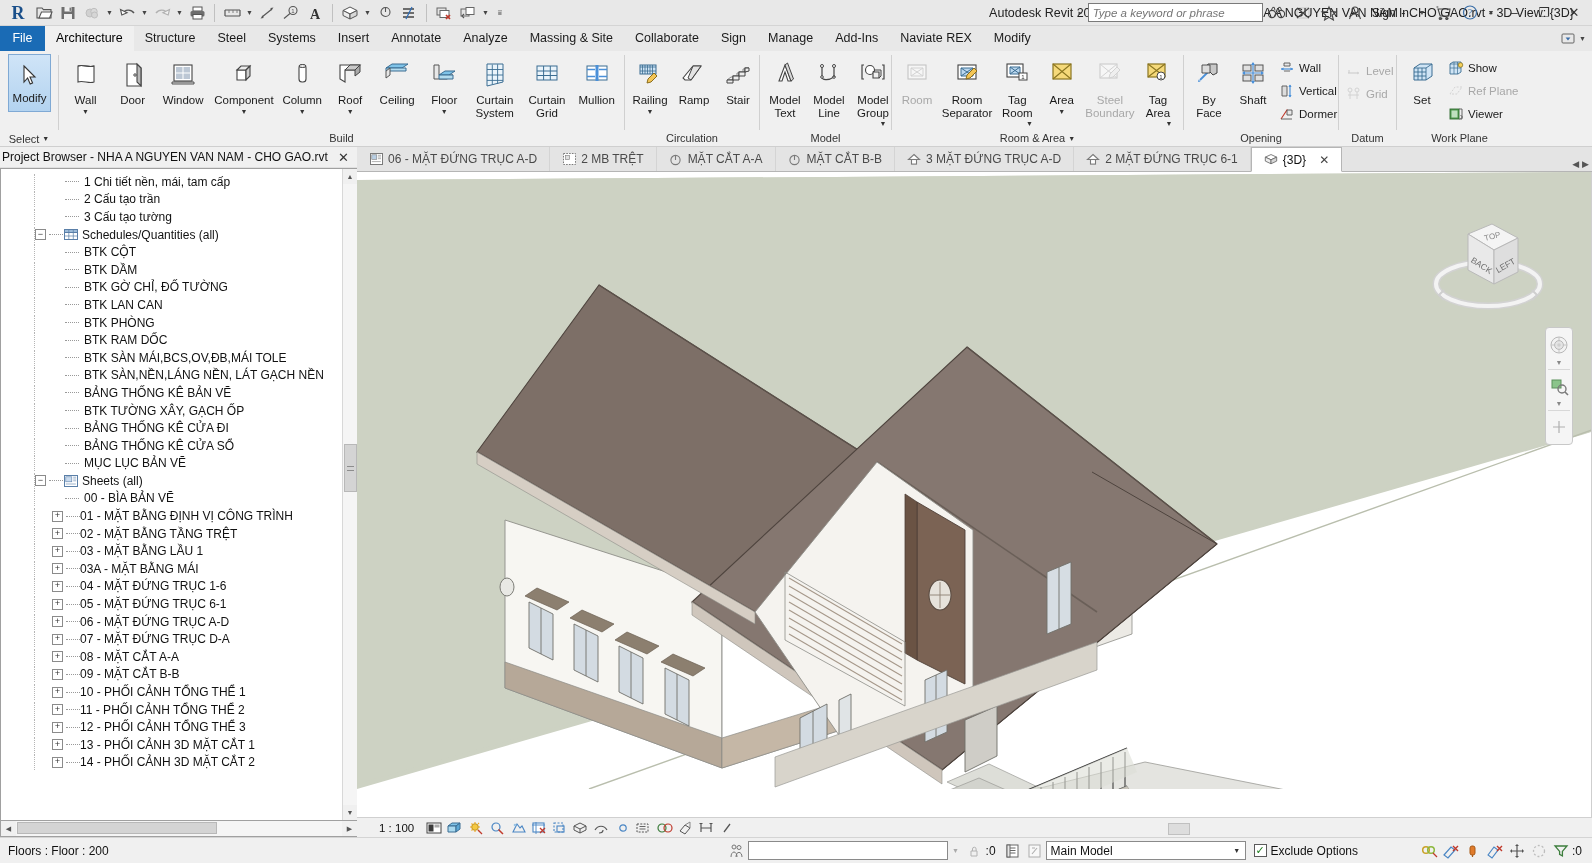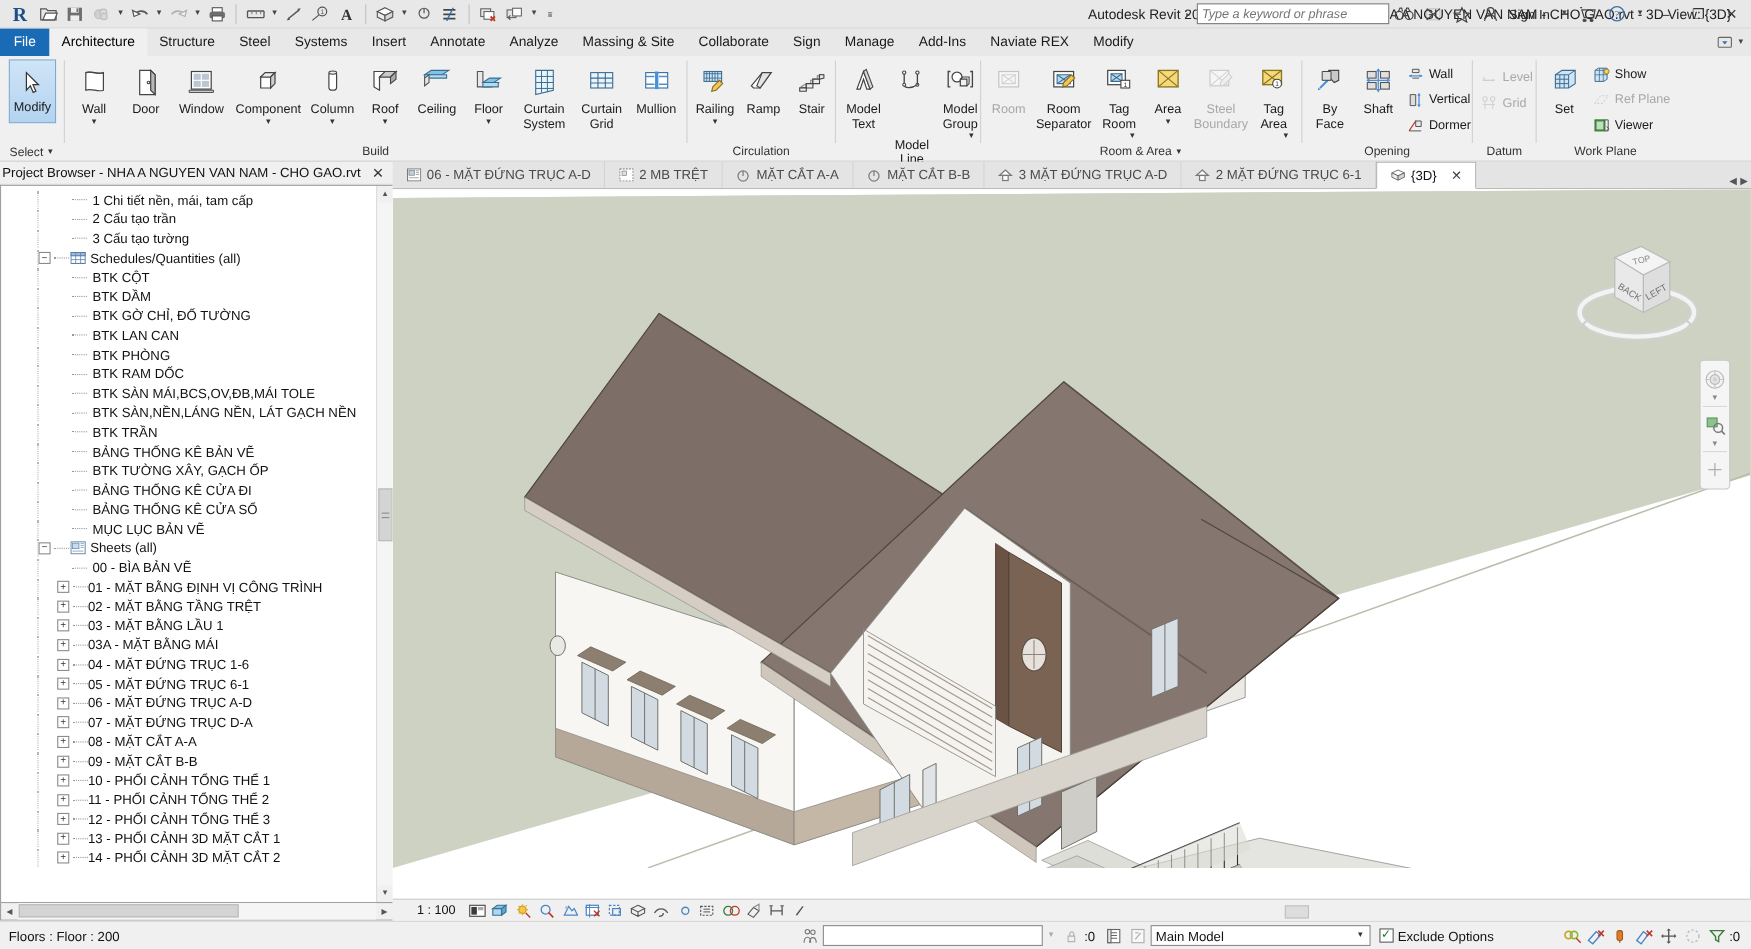--- a/index.html
+++ b/index.html
@@ -618,21 +618,21 @@
       <div class="panel-body">
         <div class="bigbtn" style="width:42px;">
           <div class="ic">
             <svg width="30" height="30" viewBox="0 0 30 30">
                 <path d="M9 21L15 5l6 16h-3l-3-9-3 9z" fill="#fff" stroke="#444" stroke-width="1.1"></path>
                 <path d="M15 5l2.5-2 6 16-2.5 2z" fill="#d8d8d8" stroke="#444" stroke-width="1"></path>
               </svg>
           </div>
           <div class="lbl wrap">Model Text</div>
         </div>
-        <div class="bigbtn" style="width:42px;gap:32px;">
+        <div class="bigbtn" style="width:42px;">
           <div class="ic">
             <svg width="30" height="30" viewBox="0 0 30 30">
                 <path d="M8 6v11M8 17c0 3 6 4 12 0" fill="none" stroke="#444" stroke-width="1.2"></path>
                 <circle cx="8" cy="6" r="1.5" fill="#fff" stroke="#444"></circle>
                 <circle cx="8" cy="17" r="1.3" fill="#fff" stroke="#444"></circle>
                 <circle cx="20" cy="17" r="1.3" fill="#fff" stroke="#444"></circle>
                 <path d="M20 6v11" stroke="#444" stroke-width="1.2"></path>
                 <circle cx="20" cy="6" r="1.5" fill="#fff" stroke="#444"></circle>
               </svg>
           </div>
@@ -944,25 +944,20 @@
               <span class="tlabel">BTK SÀN MÁI,BCS,OV,ĐB,MÁI TOLE</span>
             </div>
             <div class="trow">
               <span style="display: inline-block; flex: 0 0 28px; height: 16px; border-left: 1px dotted rgb(181, 181, 181); margin-left: 8px;"></span>
               <span class="dots line" style="flex: 0 0 22px;"></span>
               <span class="tlabel">BTK SÀN,NỀN,LÁNG NỀN, LÁT GẠCH NỀN</span>
             </div>
             <div class="trow">
               <span style="display: inline-block; flex: 0 0 28px; height: 16px; border-left: 1px dotted rgb(181, 181, 181); margin-left: 8px;"></span>
               <span class="dots line" style="flex: 0 0 22px;"></span>
-              <span class="tlabel">BTK TRẦN</span>
-            </div>
-            <div class="trow">
-              <span style="display: inline-block; flex: 0 0 28px; height: 16px; border-left: 1px dotted rgb(181, 181, 181); margin-left: 8px;"></span>
-              <span class="dots line" style="flex: 0 0 22px;"></span>
               <span class="tlabel">BẢNG THỐNG KÊ BẢN VẼ</span>
             </div>
             <div class="trow">
               <span style="display: inline-block; flex: 0 0 28px; height: 16px; border-left: 1px dotted rgb(181, 181, 181); margin-left: 8px;"></span>
               <span class="dots line" style="flex: 0 0 22px;"></span>
               <span class="tlabel">BTK TƯỜNG XÂY, GẠCH ỐP</span>
             </div>
             <div class="trow">
               <span style="display: inline-block; flex: 0 0 28px; height: 16px; border-left: 1px dotted rgb(181, 181, 181); margin-left: 8px;"></span>
               <span class="dots line" style="flex: 0 0 22px;"></span>

